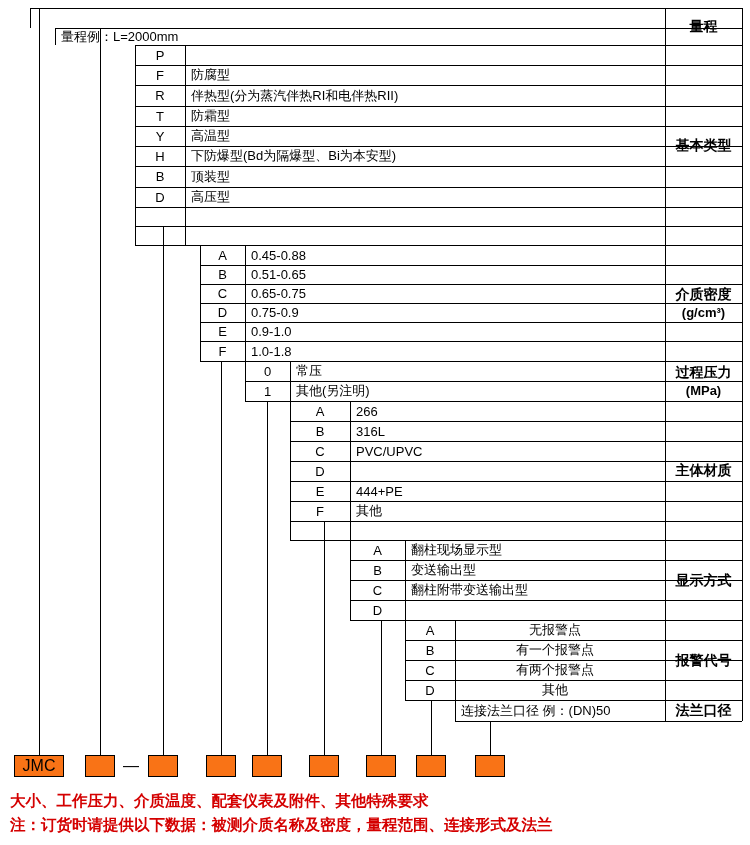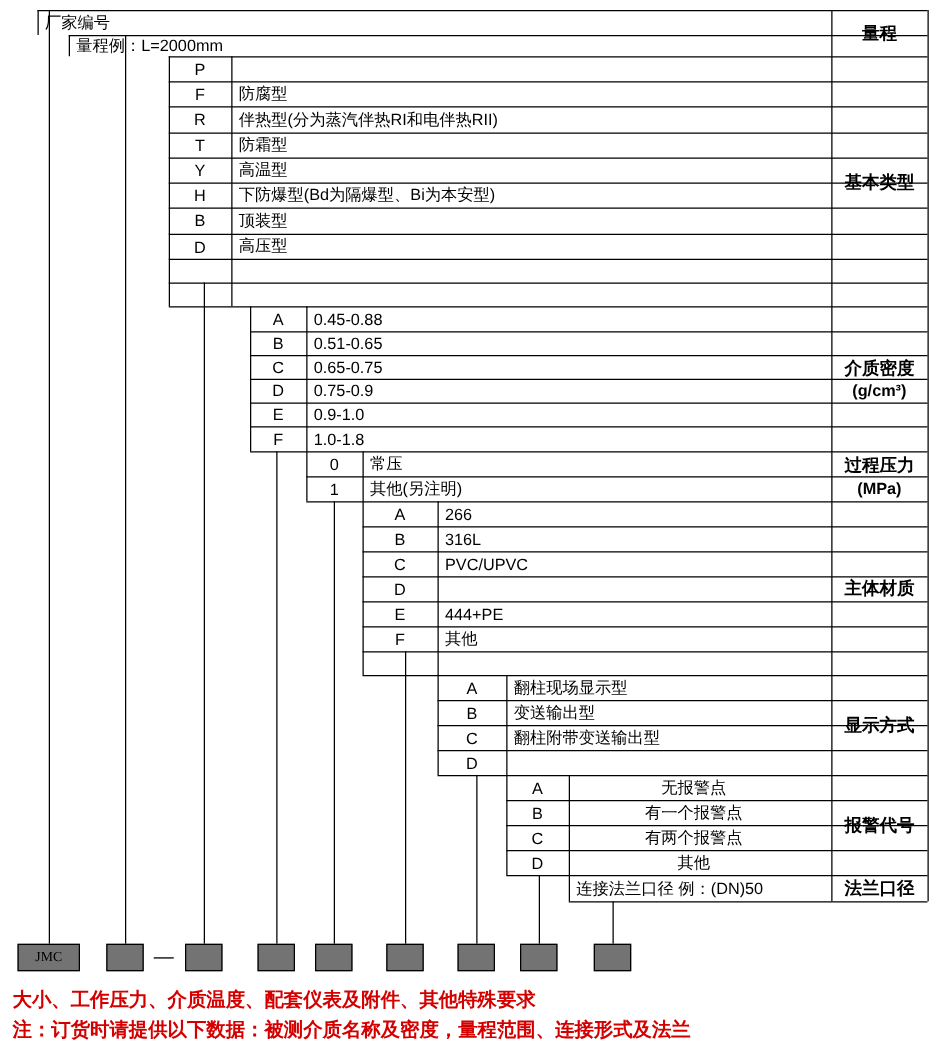--- a/index.html
+++ b/index.html
@@ -45,41 +45,39 @@
     line-height:1.55;
   }
   .bottombox{
     position:absolute;
     box-sizing:border-box;
     border:1px solid #000;
     height:22px;
     display:flex;
     align-items:center;
     justify-content:center;
-    font-size:11px;
-    background:#737373;
-    font-family:Liberation Serif, serif;
+    font-size:16px;
+    background:#f97316;
   }
 </style>
 </head>
 <body>
 
 <div id="diagram">
 
   <div class="hline" style="left:30px;top:8px;width:712px;"></div>
   <div class="hline" style="left:55px;top:28px;width:687px;"></div>
   <div class="hline" style="left:135px;top:45px;width:607px;"></div>
 
   <div class="vline" style="left:30px;top:8px;height:20px;"></div>
   <div class="vline" style="left:55px;top:28px;height:17px;"></div>
   <div class="vline" style="left:135px;top:45px;height:200px;"></div>
   <div class="vline" style="left:742px;top:8px;height:713px;"></div>
   <div class="vline" style="left:665px;top:8px;height:713px;"></div>
 
-  <div class="cell lbl" style="left:30px;top:8px;width:300px;height:20px;">厂家编号</div>
   <div class="cell lbl" style="left:55px;top:28px;width:300px;height:17px;">量程例：L=2000mm</div>
   <div class="cell cat" style="left:665px;top:8px;width:77px;height:37px;">量程</div>
 
   <div class="vline" style="left:185px;top:45px;height:200px;"></div>
   <div class="cell cat" style="left:665px;top:45px;width:77px;height:200px;">基本类型</div>
 
   <div class="cell ctr" style="left:135px;top:45px;width:50px;height:20px;">P</div>
   <div class="hline" style="left:135px;top:65px;width:607px;"></div>
 
   <div class="cell ctr" style="left:135px;top:65px;width:50px;height:20px;">F</div>

